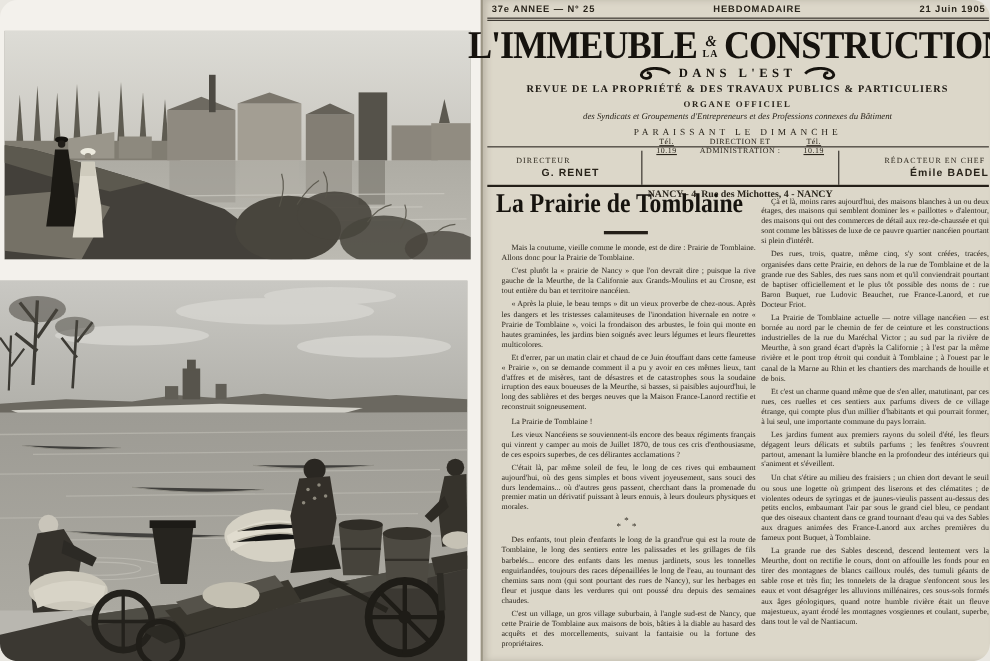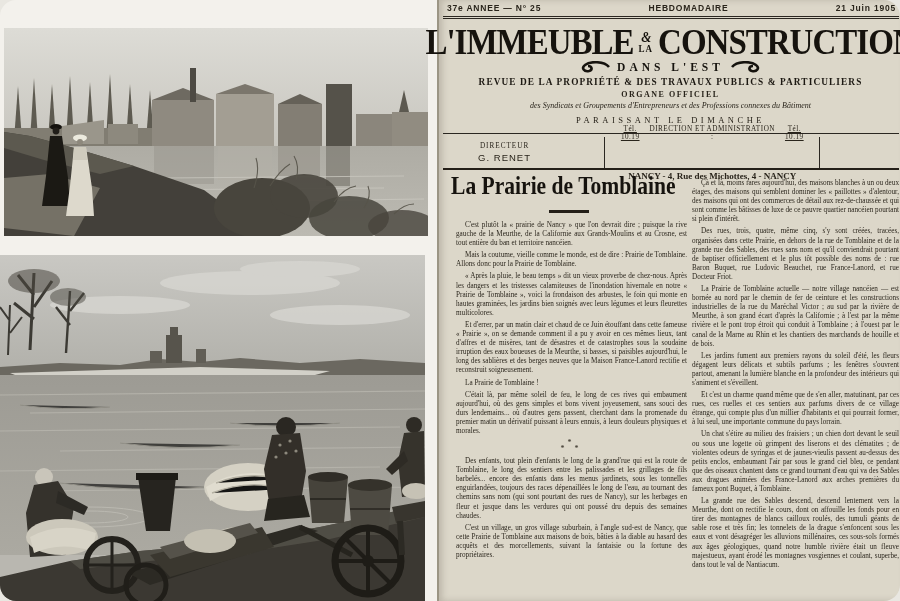--- a/index.html
+++ b/index.html
@@ -38,21 +38,21 @@
   .rule-thin{position:absolute;top:133px;left:4px;right:3px;border-top:1px solid #2b2721;}
   .admin{position:absolute;top:137px;left:4px;right:3px;height:31px;
       border-bottom:2.5px solid #241f18;display:flex;text-align:center;
       font-size:8px;gap:38px;}
   .admin .cell{display:flex;flex-direction:column;justify-content:center;gap:2px;}
   .admin .c1{width:27%;}
   .admin .c2{width:47%;border-left:1.5px solid #2b2721;border-right:1.5px solid #2b2721;}
   .admin .c3{width:26%;}
   .admin .lab{font-size:7.2px;letter-spacing:1px;}
   .admin .name{font-family:"Liberation Sans","DejaVu Sans",sans-serif;
-      font-weight:normal;font-size:9.5px;letter-spacing:1px;}
+      font-weight:bold;font-size:9.5px;letter-spacing:1px;text-align:right;}
   .admin .telrow{display:flex;justify-content:center;padding:0 8px;
       font-size:7.2px;letter-spacing:.5px;}
   .admin .tel{text-decoration:underline;}
   .admin .addr{font-weight:bold;font-size:9px;margin-top:28px;}
   
   .art-title{position:absolute;left:12px;top:172px;width:238px;
       font-weight:bold;font-size:24.5px;white-space:nowrap;color:#16130e;
       transform:scaleX(.88);transform-origin:left center;letter-spacing:0px;}
   .title-dash{position:absolute;left:110px;top:210px;width:40px;height:3px;background:#241f18;}
   .col{position:absolute;font-size:7.2px;line-height:9.1px;text-align:justify;
@@ -336,44 +336,49 @@
         <div class="name">G. RENET</div>
       </div>
       <div class="cell c2">
         <div class="telrow">
           <span class="tel">Tél. 10.19</span>
           <span>DIRECTION ET ADMINISTRATION :</span>
           <span class="tel">Tél. 10.19</span>
         </div>
         <div class="addr">NANCY - 4, Rue des Michottes, 4 - NANCY</div>
       </div>
+      <div class="cell c3">
+        <div class="lab">RÉDACTEUR EN CHEF</div>
+        <div class="name">Émile BADEL</div>
+      </div>
     </div>
 
     <div class="art-title">La Prairie de Tomblaine</div>
     <div class="title-dash"></div>
 
     <div class="col col-left">
+      <p>Mais la coutume, vieille comme le monde, est de dire : Prairie de Tomblaine. Allons donc pour la Prairie de Tomblaine.</p>
       <p>C'est plutôt la « prairie de Nancy » que l'on devrait dire ; puisque la rive gauche de la Meurthe, de la Californie aux Grands-Moulins et au Crosne, est tout entière du ban et territoire nancéien.</p>
-      <p>Mais la coutume, vieille comme le monde, est de dire : Prairie de Tomblaine. Allons donc pour la Prairie de Tomblaine.</p>
       <p>« Après la pluie, le beau temps » dit un vieux proverbe de chez-nous. Après les dangers et les tristesses calamiteuses de l'inondation hivernale en notre « Prairie de Tomblaine », voici la frondaison des arbustes, le foin qui monte en hautes graminées, les jardins bien soignés avec leurs légumes et leurs fleurettes multicolores.</p>
       <p>Et d'errer, par un matin clair et chaud de ce Juin étouffant dans cette fameuse « Prairie », on se demande comment il a pu y avoir en ces mêmes lieux, tant d'affres et de misères, tant de désastres et de catastrophes sous la soudaine irruption des eaux boueuses de la Meurthe, si basses, si paisibles aujourd'hui, le long des sablières et des berges neuves que la Maison France-Lanord rectifie et reconstruit soigneusement.</p>
       <p>La Prairie de Tomblaine !</p>
+      <p>Les vieux Nancéiens se souviennent-ils encore des beaux régiments français qui vinrent y camper au mois de Juillet 1870, de tous ces cris d'enthousiasme, de ces espoirs superbes, de ces délirantes acclamations ?</p>
       <p>C'était là, par même soleil de feu, le long de ces rives qui embaument aujourd'hui, où des gens simples et bons vivent joyeusement, sans souci des durs lendemains... où d'autres gens passent, cherchant dans la promenade du premier matin un dérivatif puissant à leurs ennuis, à leurs douleurs physiques et morales.</p>
       <div class="asterism">
         <div>*</div>
         <div>* *</div>
       </div>
       <p>Des enfants, tout plein d'enfants le long de la grand'rue qui est la route de Tomblaine, le long des sentiers entre les palissades et les grillages de fils barbelés... encore des enfants dans les menus jardinets, sous les tonnelles enguirlandées, toujours des races dépenaillées le long de l'eau, au tournant des chemins sans nom (qui sont pourtant des rues de Nancy), sur les herbages en fleur et jusque dans les verdures qui ont poussé dru depuis des semaines chaudes.</p>
       <p>C'est un village, un gros village suburbain, à l'angle sud-est de Nancy, que cette Prairie de Tomblaine aux maisons de bois, bâties à la diable au hasard des acquêts et des morcellements, suivant la fantaisie ou la fortune des propriétaires.</p>
     </div>
 
     <div class="col col-right">
       <p>Çà et là, moins rares aujourd'hui, des maisons blanches à un ou deux étages, des maisons qui semblent dominer les « paillottes » d'alentour, des maisons qui ont des commerces de détail aux rez-de-chaussée et qui sont comme les bâtisses de luxe de ce pauvre quartier nancéien pourtant si plein d'intérêt.</p>
       <p>Des rues, trois, quatre, même cinq, s'y sont créées, tracées, organisées dans cette Prairie, en dehors de la rue de Tomblaine et de la grande rue des Sables, des rues sans nom et qu'il conviendrait pourtant de baptiser officiellement et le plus tôt possible des noms de : rue Baron Buquet, rue Ludovic Beauchet, rue France-Lanord, et rue Docteur Friot.</p>
       <p>La Prairie de Tomblaine actuelle — notre village nancéien — est bornée au nord par le chemin de fer de ceinture et les constructions industrielles de la rue du Maréchal Victor ; au sud par la rivière de Meurthe, à son grand écart d'après la Californie ; à l'est par la même rivière et le pont trop étroit qui conduit à Tomblaine ; à l'ouest par le canal de la Marne au Rhin et les chantiers des marchands de houille et de bois.</p>
+      <p>Et c'est un charme quand même que de s'en aller, matutinant, par ces rues, ces ruelles et ces sentiers aux parfums divers de ce village étrange, qui compte plus d'un millier d'habitants et qui pourrait former, à lui seul, une importante commune du pays lorrain.</p>
       <p>Les jardins fument aux premiers rayons du soleil d'été, les fleurs dégagent leurs délicats et subtils parfums ; les fenêtres s'ouvrent partout, amenant la lumière blanche en la profondeur des intérieurs qui s'animent et s'éveillent.</p>
-      <p>Et c'est un charme quand même que de s'en aller, matutinant, par ces rues, ces ruelles et ces sentiers aux parfums divers de ce village étrange, qui compte plus d'un millier d'habitants et qui pourrait former, à lui seul, une importante commune du pays lorrain.</p>
       <p>Un chat s'étire au milieu des fraisiers ; un chien dort devant le seuil ou sous une logette où grimpent des liserons et des clématites ; de violentes odeurs de syringas et de jaunes-vieulis passent au-dessus des petits enclos, embaumant l'air par sous le grand ciel bleu, ce pendant que des oiseaux chantent dans ce grand tournant d'eau qui va des Sables aux dragues animées des France-Lanord aux arches premières du fameux pont Buquet, à Tomblaine.</p>
       <p>La grande rue des Sables descend, descend lentement vers la Meurthe, dont on rectifie le cours, dont on affouille les fonds pour en tirer des montagnes de blancs cailloux roulés, des tumuli géants de sable rose et très fin; les tonnelets de la drague s'enfoncent sous les eaux et vont désagréger les alluvions millénaires, ces sous-sols formés aux âges géologiques, quand notre humble rivière était un fleuve majestueux, ayant érodé les montagnes vosgiennes et coulant, superbe, dans tout le val de Nantiacum.</p>
     </div>
 
   </div>
 </div>
 
 </body></html>

